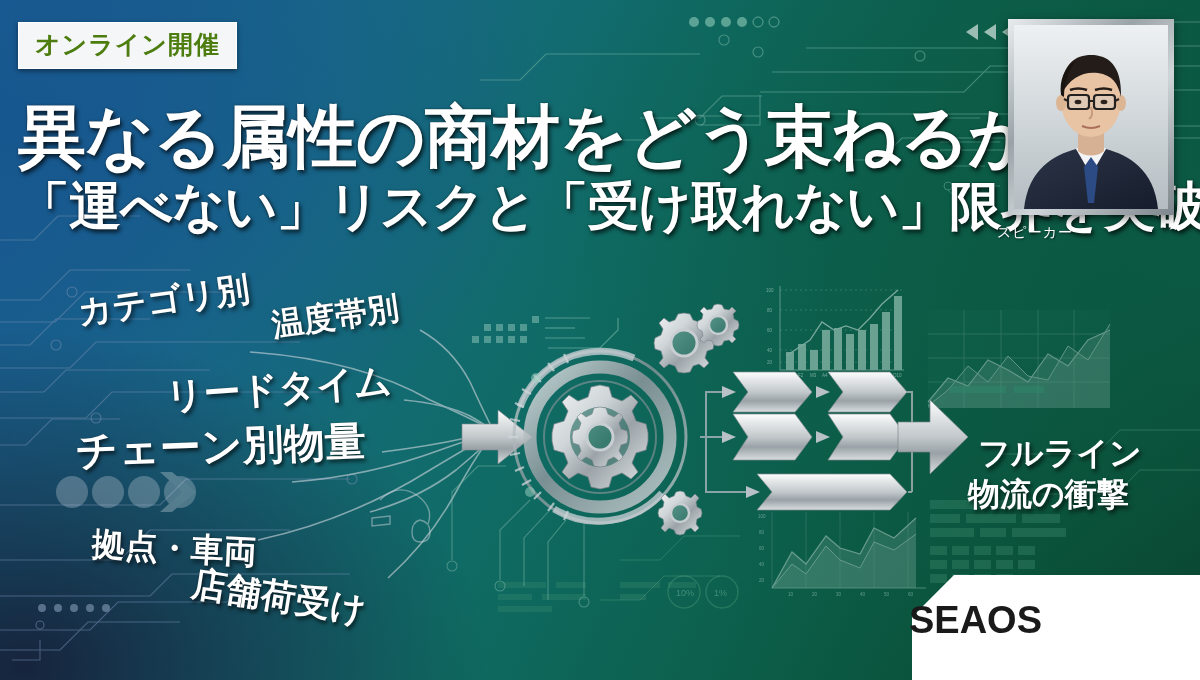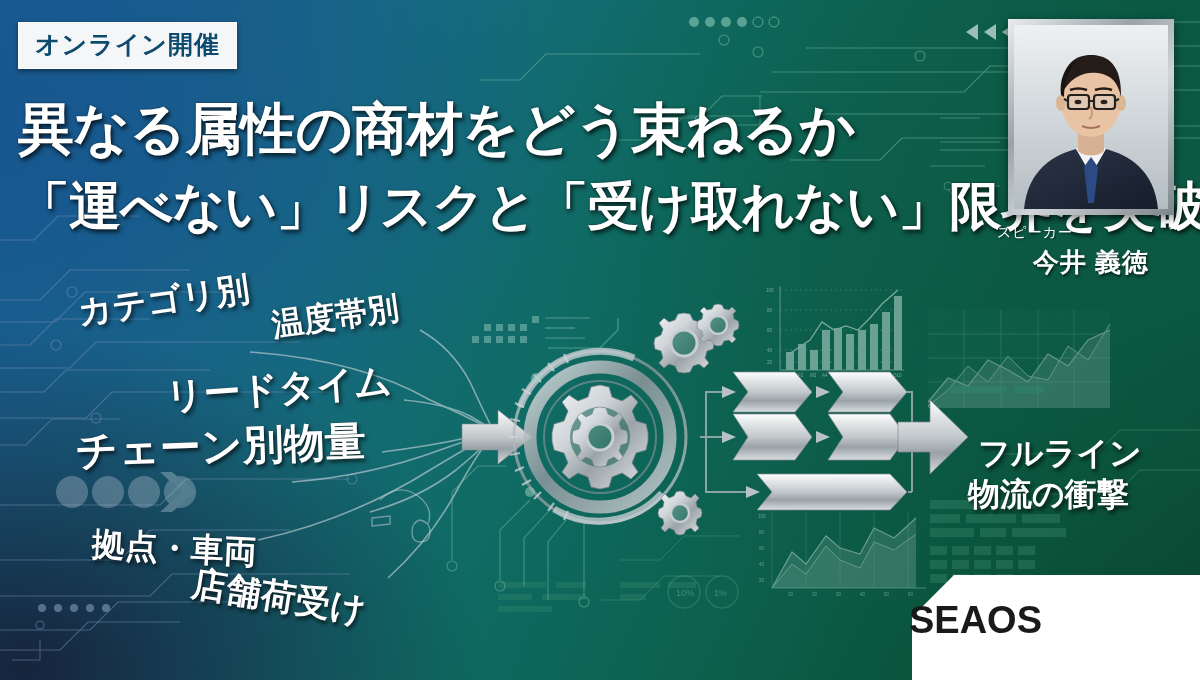--- a/index.html
+++ b/index.html
@@ -16,33 +16,33 @@
       radial-gradient(ellipse 90% 120% at 100% 30%, #0c5a44 0%, rgba(12,90,68,0) 62%),
       linear-gradient(115deg, #1b5c94 0%, #176b82 25%, #0f6b64 48%, #0c5f4b 68%, #0a4f36 86%, #093f2b 100%);
   }
 
   
   .circuit { position:absolute; inset:0; pointer-events:none; }
 
   
   .badge {
     position:absolute; left:18px; top:22px;
-    background:#f4f6f8; color:#0c4a6e;
+    background:#f4f6f8; color:#4d7c0f;
     font-size:25px; font-weight:bold; letter-spacing:1px;
     padding:5px 16px 7px 16px;
     box-shadow:0 2px 5px rgba(0,0,0,.45);
     border:1px solid #ffffff;
   }
   .title {
     position:absolute; left:18px;
     color:#ffffff; font-weight:bold;
     letter-spacing:-1px; white-space:nowrap;
     text-shadow: 2px 3px 4px rgba(0,0,0,.70), 0 0 2px rgba(0,0,0,.5);
   }
-  .title.l1 { top:92px; font-size:56px; }
+  .title.l1 { top:92px; font-size:68px; }
   .title.l2 { top:172px; font-size:52px; }
 
   
   .speaker-frame {
     position:absolute; left:1008px; top:19px; width:166px; height:196px;
     background:linear-gradient(135deg,#e9ecee 0%,#9aa3a8 35%,#cfd5d8 60%,#7d868c 100%);
     padding:6px; box-shadow:0 3px 9px rgba(0,0,0,.5);
   }
   .speaker-photo {
     width:100%; height:100%; position:relative; overflow:hidden;
@@ -527,21 +527,20 @@
 
         <path d="M56,65 q8,-3 17,0" stroke="#241c18" stroke-width="2.6" fill="none"></path>
         <path d="M81,65 q9,-3 17,0" stroke="#241c18" stroke-width="2.6" fill="none"></path>
 
         <path d="M77,82 q3,9 -2,12" stroke="#c79c7c" stroke-width="2" fill="none"></path>
         <path d="M68,101 q9,4 18,0" stroke="#a9705c" stroke-width="2" fill="none"></path>
       </svg>
     </div>
   </div>
   <div class="speaker-label">スピーカー</div>
-  <div class="speaker-name">今井 義徳</div>
 
   <div class="kw" style="left:78px;  top:290px; font-size:34px; transform:rotate(-8deg); transform-origin:left center;">カテゴリ別</div>
   <div class="kw" style="left:272px; top:304px; font-size:32px; transform:rotate(-8deg); transform-origin:left center;">温度帯別</div>
   <div class="kw" style="left:166px; top:372px; font-size:37px; transform:rotate(-4deg); transform-origin:left center;">リードタイム</div>
   <div class="kw" style="left:76px;  top:424px; font-size:41px; transform:rotate(-2deg); transform-origin:left center;">チェーン別物量</div>
   <div class="kw" style="left:92px;  top:522px; font-size:33px; transform:rotate(3deg); transform-origin:left center;">拠点・車両</div>
   <div class="kw" style="left:192px; top:560px; font-size:35px; transform:rotate(9deg); transform-origin:left center;">店舗荷受け</div>
 
   <div class="out" style="left:978px; top:392px;">フルライン</div>
   <div class="out" style="left:968px; top:433px;">物流の衝撃</div>

